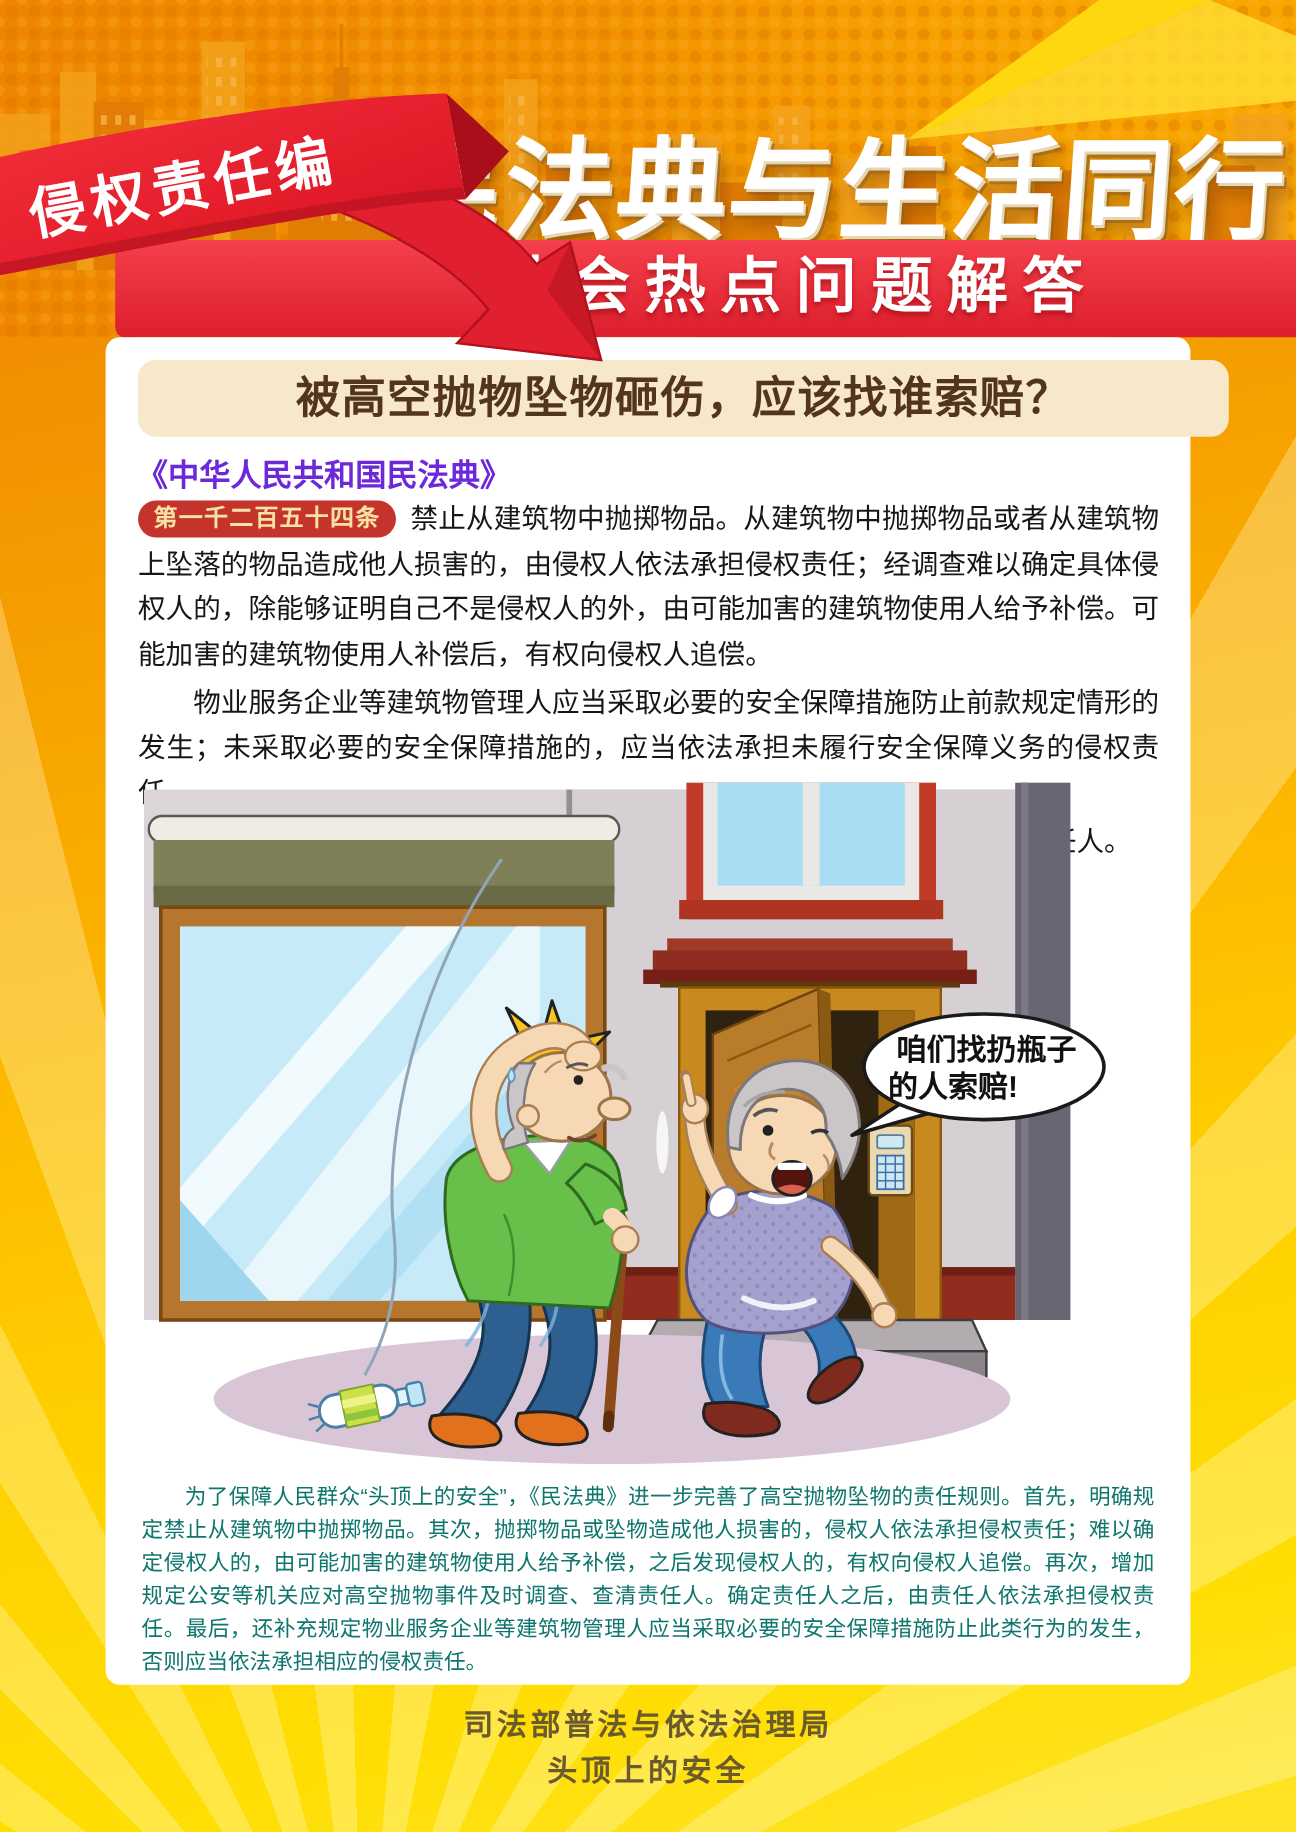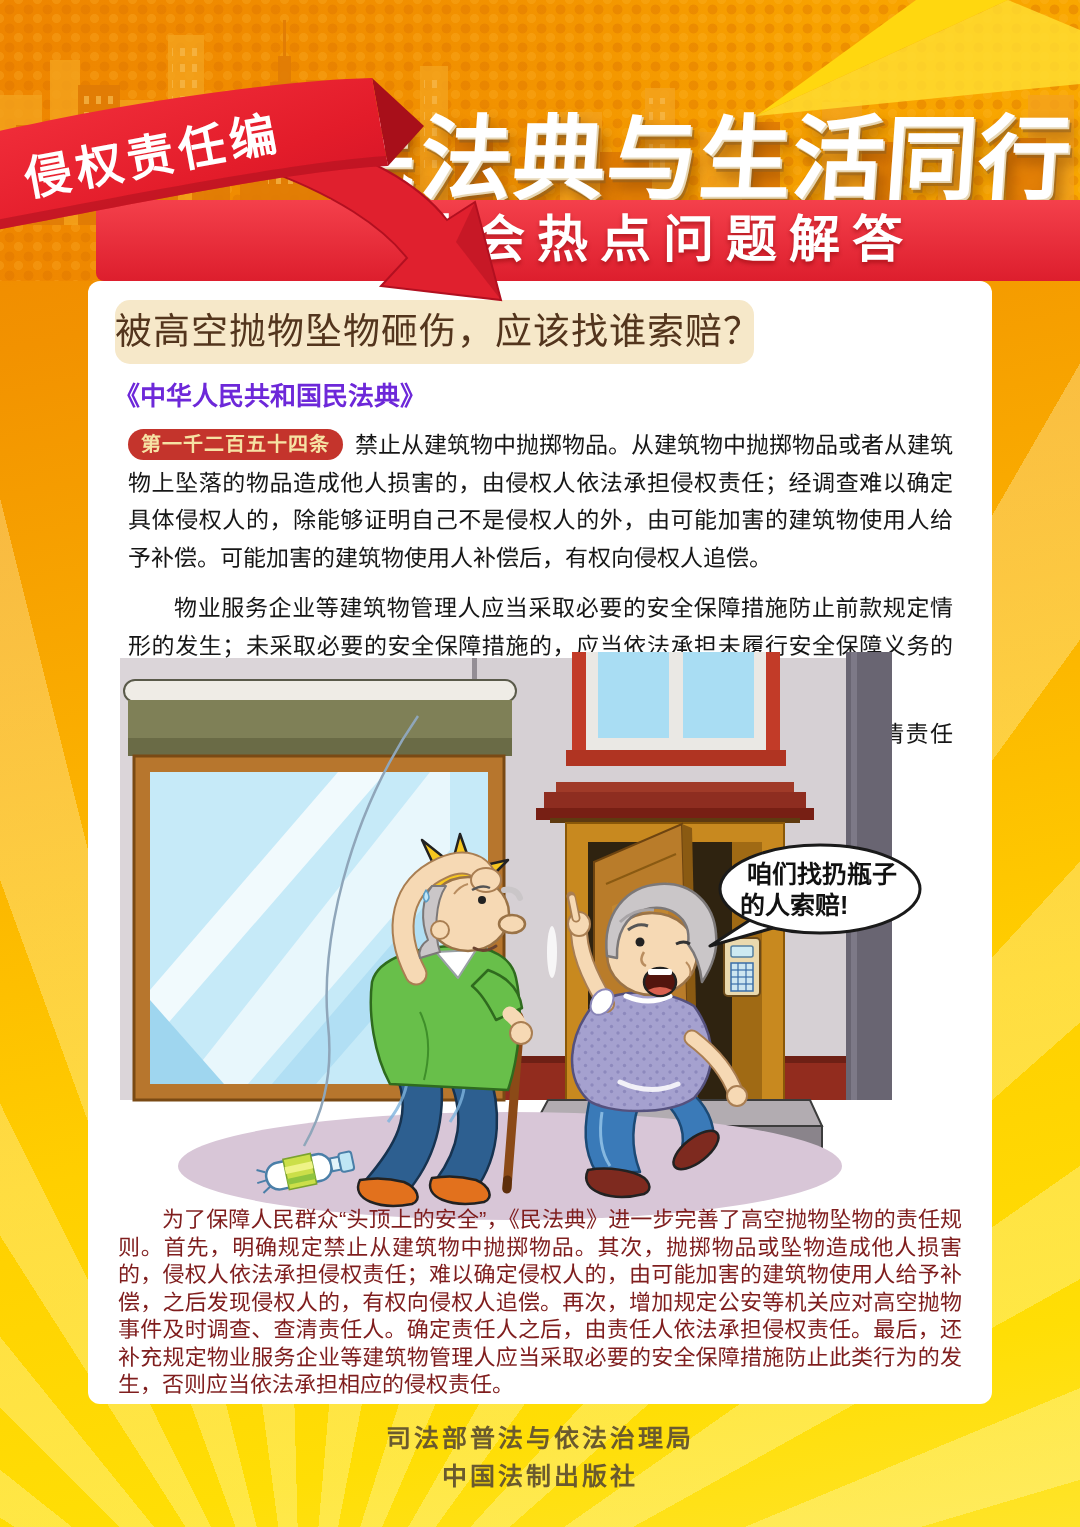--- a/index.html
+++ b/index.html
@@ -43,44 +43,44 @@
     height:81px;line-height:81px;text-align:center;padding-left:150px;
     font-size:51px;font-weight:bold;color:#ffffff;letter-spacing:12px;white-space:nowrap;
     text-shadow:0 3px 4px rgba(120,0,0,.45);
   }
   .ribbon-svg{position:absolute;left:-6px;top:74px;width:566px;height:336px;z-index:6;}
   .card{
     position:absolute;left:88px;top:281px;width:904px;height:1123px;z-index:4;
     background:#ffffff;border-radius:12px;
   }
   .q-box{
-    position:absolute;left:27px;top:19px;width:639px;height:64px;
+    position:absolute;left:27px;top:19px;width:909px;height:64px;
     background:#f6e8c9;border-radius:15px;
-    text-align:center;line-height:64px;font-size:37px;font-weight:normal;
+    text-align:center;line-height:64px;font-size:37px;font-weight:bold;
     color:#53351d;letter-spacing:1px;white-space:nowrap;
   }
   .law-name{
     position:absolute;left:26px;top:94px;font-size:26px;font-weight:bold;color:#6d28d9;
   }
   .article{
     position:absolute;left:27px;top:133px;width:851px;
     font-size:23px;color:#161616;line-height:37.5px;text-align:justify;
   }
-  .article p{margin:13px;}
+  .article p{margin:0;}
   .article p + p{margin-top:3px;text-indent:2em;}
   .badge{
     display:inline-block;background:#c4342c;color:#f6e2a4;border-radius:16px;
     font-family:"Liberation Serif",serif;font-size:20px;font-weight:bold;
     padding:0 13px;height:31px;line-height:31px;margin-right:12px;
     letter-spacing:1px;vertical-align:2px;white-space:nowrap;
   }
   .scene{position:absolute;left:32px;top:371px;width:830px;height:580px;}
   .commentary{
-    position:absolute;left:30px;top:925px;width:844px;
-    font-size:22px;line-height:27.5px;color:#7f1d1d;text-align:justify;text-indent:2em;
+    position:absolute;left:30px;top:953px;width:844px;
+    font-size:18px;line-height:27.5px;color:#0f766e;text-align:justify;text-indent:2em;
   }
   .footer{
     position:absolute;top:1420px;left:0;width:1080px;z-index:1;
     text-align:center;font-size:25px;font-weight:bold;color:#6a5a2e;line-height:38px;
     letter-spacing:3px;
     font-family:Liberation Serif, serif;
   }
 </style>
 </head>
 <body>
@@ -337,16 +337,16 @@
         <text x="702" y="231" text-anchor="middle" font-size="25" font-weight="bold" fill="#111111" style="font-family:'Liberation Sans',sans-serif;">咱们找扔瓶子</text>
         <text x="620" y="262" font-size="25" font-weight="bold" fill="#111111" style="font-family:'Liberation Sans',sans-serif;">的人索赔!</text>
       </g>
     </svg>
 
     <div class="commentary">为了保障人民群众“头顶上的安全”，《民法典》进一步完善了高空抛物坠物的责任规则。首先，明确规定禁止从建筑物中抛掷物品。其次，抛掷物品或坠物造成他人损害的，侵权人依法承担侵权责任；难以确定侵权人的，由可能加害的建筑物使用人给予补偿，之后发现侵权人的，有权向侵权人追偿。再次，增加规定公安等机关应对高空抛物事件及时调查、查清责任人。确定责任人之后，由责任人依法承担侵权责任。最后，还补充规定物业服务企业等建筑物管理人应当采取必要的安全保障措施防止此类行为的发生，否则应当依法承担相应的侵权责任。</div>
   </div>
 
   <div class="footer">
     <div>司法部普法与依法治理局</div>
-    <div>中国法制出版社</div>
+    <div>头顶上的安全</div>
   </div>
 
 </div>
 
 </body></html>

